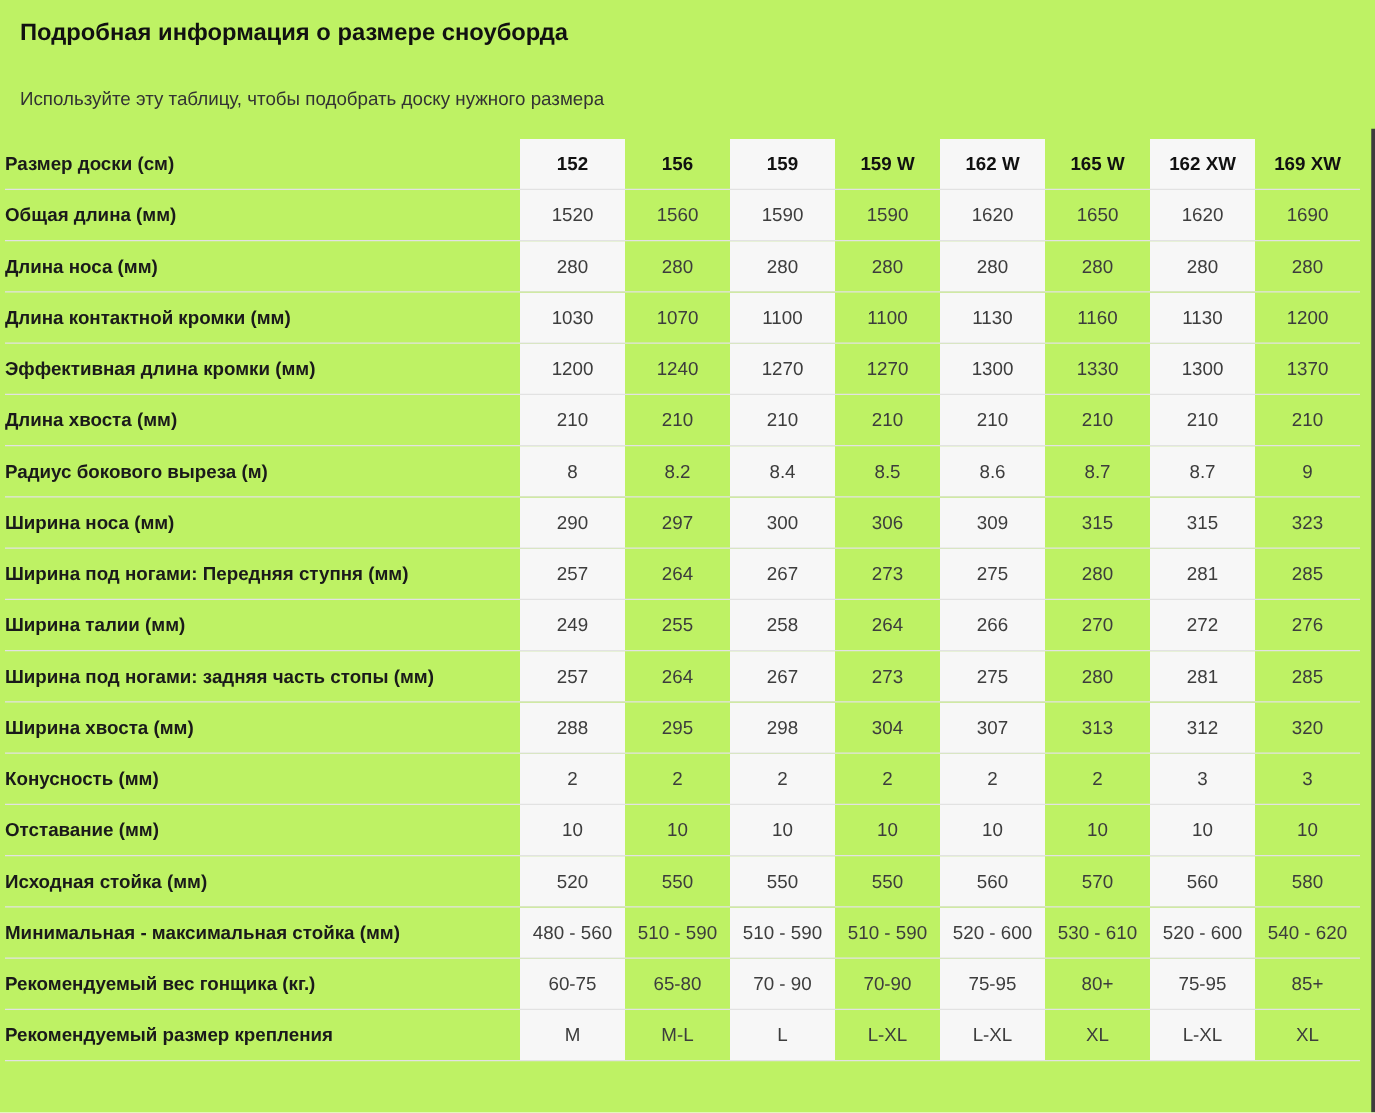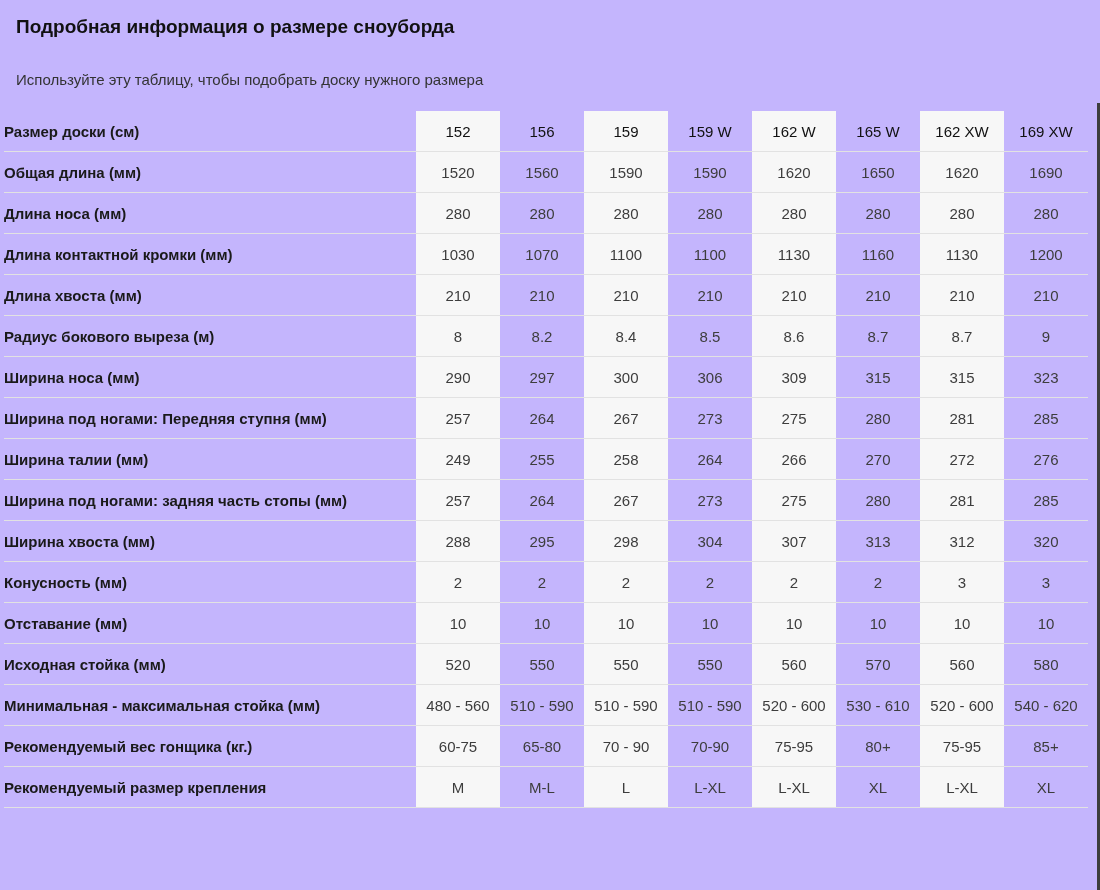--- a/index.html
+++ b/index.html
@@ -1,20 +1,20 @@
 <!DOCTYPE html>
 <html><head>
 <meta charset="utf-8">
 <style>
   html, body { margin: 0; padding: 0; background: #ffffff; }
   .page {
     position: relative;
     width: 1100px;
     height: 890px;
-    background: #c4b5fd;
+    background: #bef264;
     overflow: hidden;
     font-family: "Liberation Sans", sans-serif;
   }
   .title {
     margin: 16px 16px 0 16px;
     font-size: 19px;
     line-height: 22px;
     font-weight: bold;
     color: #111111;
   }
@@ -47,21 +47,21 @@
     font-weight: bold;
     color: #1a1a1a;
   }
   td.val {
     width: 84px;
     text-align: center;
     color: #3d3d3d;
     font-weight: normal;
   }
   tr.headrow td.val {
-    font-weight: normal;
+    font-weight: bold;
     color: #111111;
   }
   td.shaded { background: #f7f7f7; }
   .right-edge {
     position: absolute;
     top: 103px;
     right: 0;
     width: 3px;
     height: 787px;
     background: #3d3d3d;
@@ -114,20 +114,31 @@
           <td class="val shaded">1030</td>
           <td class="val">1070</td>
           <td class="val shaded">1100</td>
           <td class="val">1100</td>
           <td class="val shaded">1130</td>
           <td class="val">1160</td>
           <td class="val shaded">1130</td>
           <td class="val">1200</td>
         </tr>
         <tr class="datarow">
+          <td class="rowlabel">Эффективная длина кромки (мм)</td>
+          <td class="val shaded">1200</td>
+          <td class="val">1240</td>
+          <td class="val shaded">1270</td>
+          <td class="val">1270</td>
+          <td class="val shaded">1300</td>
+          <td class="val">1330</td>
+          <td class="val shaded">1300</td>
+          <td class="val">1370</td>
+        </tr>
+        <tr class="datarow">
           <td class="rowlabel">Длина хвоста (мм)</td>
           <td class="val shaded">210</td>
           <td class="val">210</td>
           <td class="val shaded">210</td>
           <td class="val">210</td>
           <td class="val shaded">210</td>
           <td class="val">210</td>
           <td class="val shaded">210</td>
           <td class="val">210</td>
         </tr>

